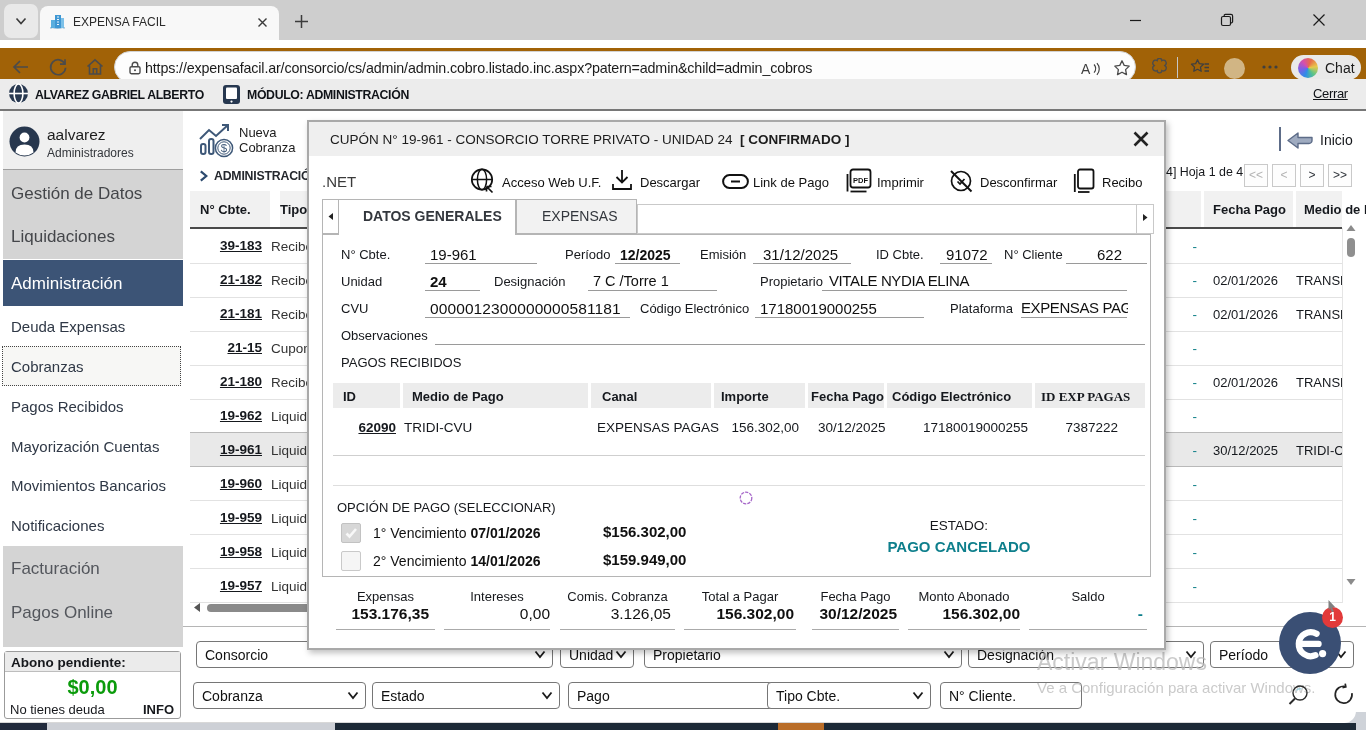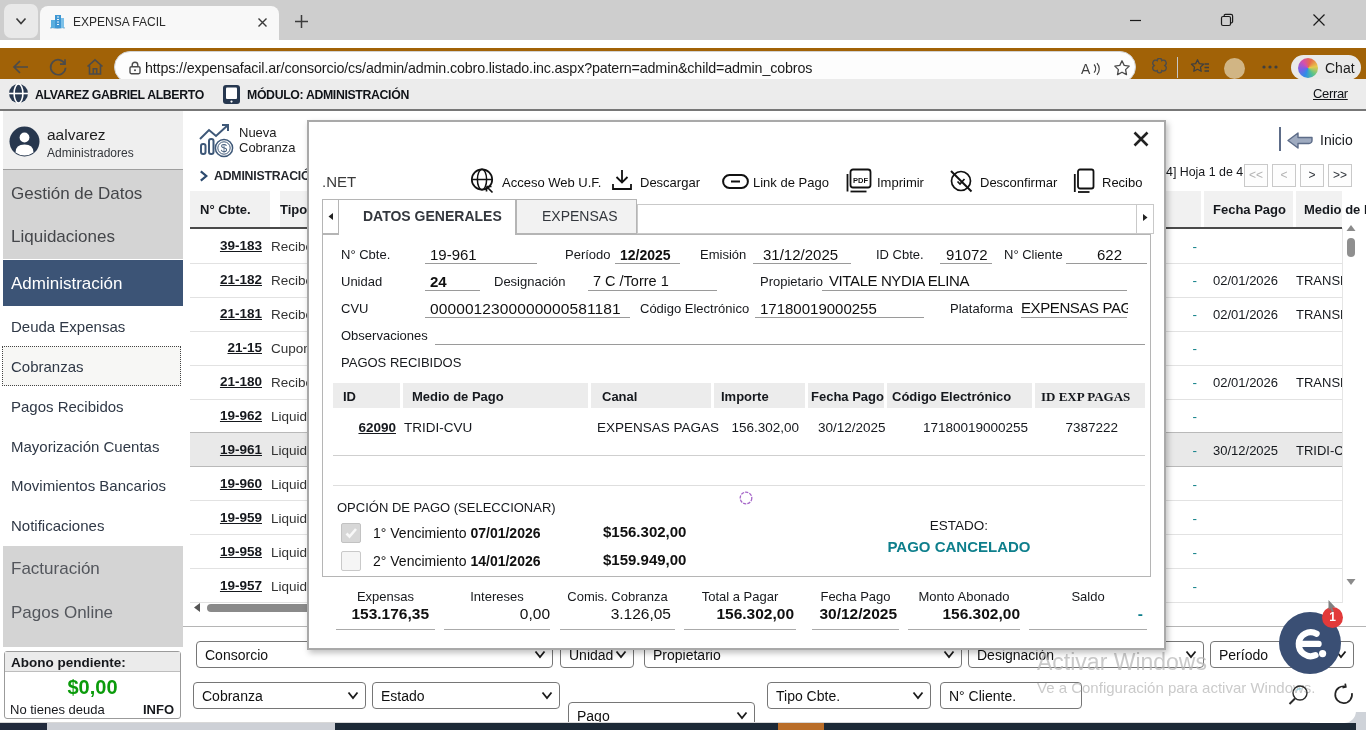--- a/index.html
+++ b/index.html
@@ -351,21 +351,21 @@
       <svg width="12" height="9" viewBox="0 0 12 9">
         <path d="M1.5 1.5 L6 7 L10.5 1.5" fill="none" stroke="#1b1b1b" stroke-width="1.8"></path>
       </svg>
     </div>
   <div class="sel" style="left:189px;top:571px;width:188px;">
       <span>Estado</span>
       <svg width="12" height="9" viewBox="0 0 12 9">
         <path d="M1.5 1.5 L6 7 L10.5 1.5" fill="none" stroke="#1b1b1b" stroke-width="1.8"></path>
       </svg>
     </div>
-  <div class="sel" style="left:385px;top:591px;width:187px;">
+  <div class="sel" style="left:385px;top:571px;width:217px;">
       <span>Pago</span>
       <svg width="12" height="9" viewBox="0 0 12 9">
         <path d="M1.5 1.5 L6 7 L10.5 1.5" fill="none" stroke="#1b1b1b" stroke-width="1.8"></path>
       </svg>
     </div>
   <div class="sel" style="left:584px;top:571px;width:164px;">
       <span>Tipo Cbte.</span>
       <svg width="12" height="9" viewBox="0 0 12 9">
         <path d="M1.5 1.5 L6 7 L10.5 1.5" fill="none" stroke="#1b1b1b" stroke-width="1.8"></path>
       </svg>
@@ -382,20 +382,23 @@
       <path d="M7 15.5 L1.5 21" stroke="#2b2b2b" stroke-width="2"></path>
       <path d="M8.5 7.5 a4.5 4.5 0 0 1 5 -1.5" fill="none" stroke="#9ad0e0" stroke-width="1.2"></path>
     </svg>
   <svg class="abs" style="left:1149px;top:572px" width="23" height="23" viewBox="0 0 23 23">
       <path d="M13.6 3.5 A 8.4 8.4 0 1 0 19.9 10.2" fill="none" stroke="#252525" stroke-width="1.7"></path>
       <path d="M13.2 0.7 L13.8 3.9 L10.5 4.6" fill="none" stroke="#252525" stroke-width="1.7"></path>
     </svg>
 </div>
 
 <div id="modal">
+  <div id="mtitle">
+    <span class="t">CUPÓN N° 19-961 - CONSORCIO TORRE PRIVATO - UNIDAD 24&nbsp;&nbsp;<b>[ CONFIRMADO ]</b></span>
+  </div>
   <svg class="abs" style="left:824px;top:9px" width="16" height="16" viewBox="0 0 16 16">
       <path d="M1.5 1.5 L14.5 14.5 M14.5 1.5 L1.5 14.5" stroke="#222" stroke-width="2.6"></path>
     </svg>
 
   <span class="abs" style="left:13px;top:51px;font-size:15px;color:#3a3a3a;">.NET</span>
   <svg class="toolico" style="left:161px;top:46px" width="26" height="26" viewBox="0 0 26 26">
     <circle cx="12" cy="11.5" r="10.2" fill="none" stroke="#111" stroke-width="1.7"></circle>
     <ellipse cx="12" cy="11.5" rx="4.6" ry="10.2" fill="none" stroke="#111" stroke-width="1.5"></ellipse>
     <path d="M1.8 11.5 H22.2" stroke="#111" stroke-width="1.5"></path>
     <path d="M22.5 24.5 L16.5 18.5 M16.5 18.5 h5 M16.5 18.5 v5" fill="none" stroke="#111" stroke-width="1.7"></path>

